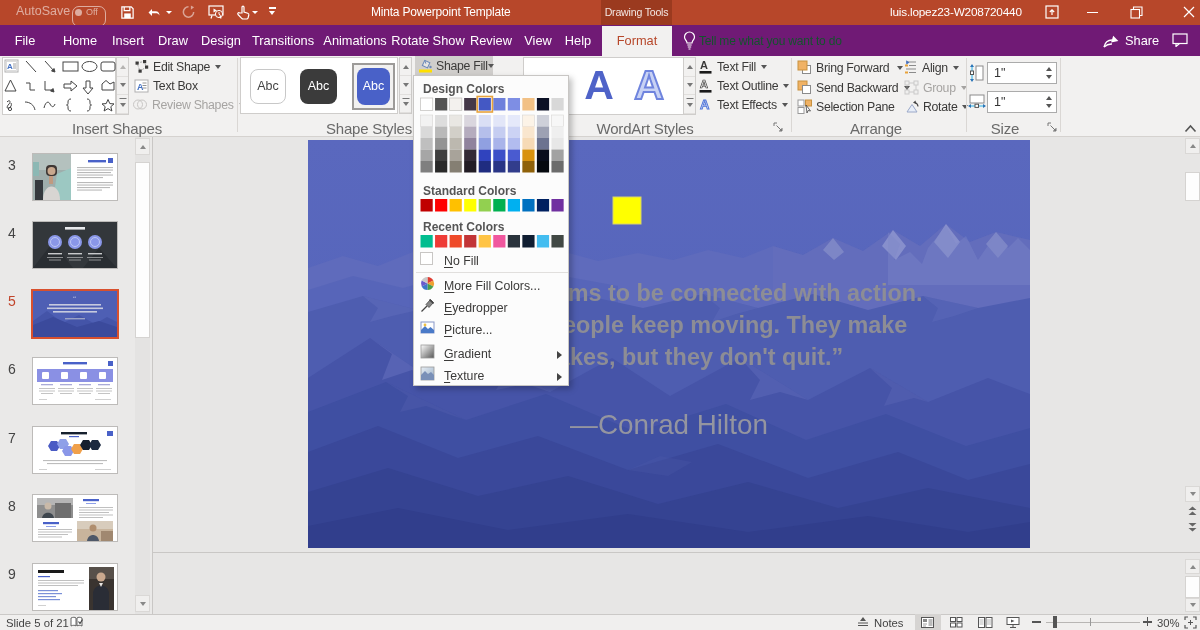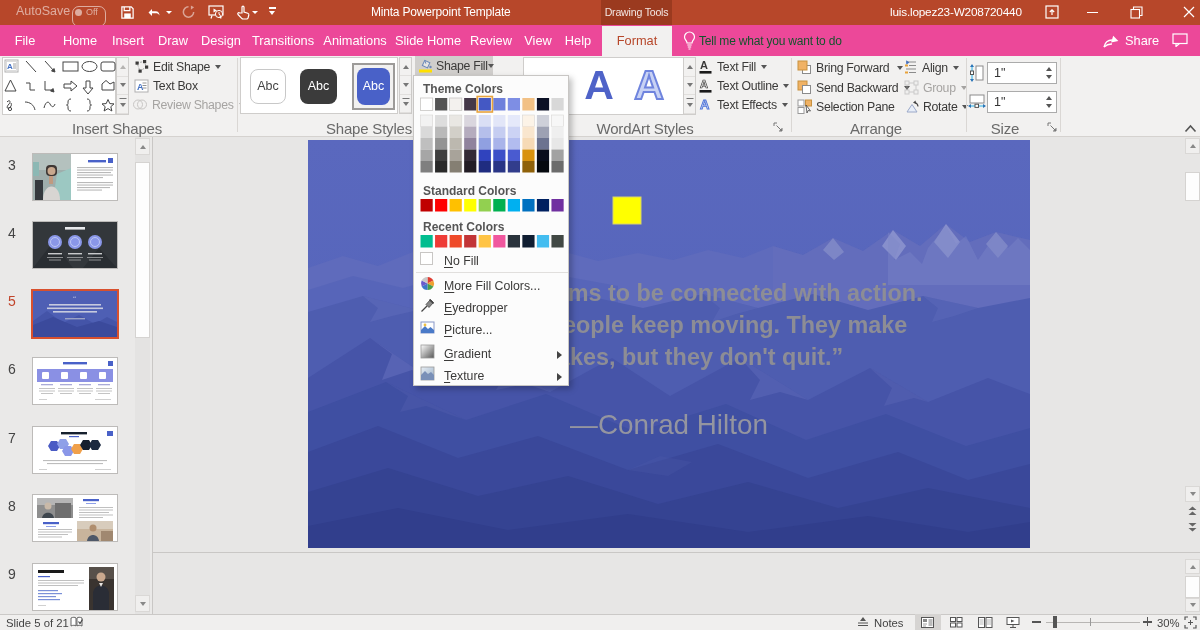--- a/index.html
+++ b/index.html
@@ -3,21 +3,21 @@
 <meta charset="utf-8">
 <style>
 * { margin:0; padding:0; box-sizing:border-box; }
 html,body { width:1200px; height:630px; overflow:hidden; font-family:"Liberation Sans",sans-serif; }
 body { position:relative; background:#E7E6E5; }
 .abs { position:absolute; }
 
 #titlebar { left:0; top:0; width:1200px; height:25px; background:#B7472A; }
 #dtools { left:601px; top:0; width:71px; height:25px; background:#9B3A1F; color:rgba(255,255,255,.87); font-size:10.6px; letter-spacing:-0.2px; text-align:center; line-height:25px; }
 
-#tabrow { left:0; top:25px; width:1200px; height:31px; background:#ec4899; }
+#tabrow { left:0; top:25px; width:1200px; height:31px; background:#701a75; }
 .tab { position:absolute; top:0; height:31px; line-height:31px; color:#fff; font-size:12.8px; transform:translateX(-50%); white-space:nowrap; }
 #formattab { left:602px; top:26px; width:70px; height:30px; background:#F2F1F0; color:#B7472A; font-size:12.8px; text-align:center; line-height:30px; }
 
 #ribbon { left:0; top:56px; width:1200px; height:81px; background:#F2F1F0; border-bottom:1px solid #D5D2CF; }
 .gsep { position:absolute; top:2px; width:1px; height:74px; background:#DAD7D4; }
 .glabel { position:absolute; top:120px; font-size:15px; letter-spacing:-0.2px; color:#6a6a6a; transform:translateX(-50%); white-space:nowrap; }
 .rbtn { position:absolute; display:flex; align-items:center; font-size:12.3px; letter-spacing:-0.3px; color:#3b3a39; white-space:nowrap; }
 .rbtn svg { margin-right:4px; }
 .caret { display:inline-block; width:0; height:0; border-left:3.5px solid transparent; border-right:3.5px solid transparent; border-top:4px solid #555; margin-left:5px; }
 .caret.gray { border-top-color:#a5a3a1; }
@@ -102,21 +102,21 @@
   </svg>
 
 <div class="abs" id="tabrow">
   <div class="tab" style="left:25px;">File</div>
   <div class="tab" style="left:80px;">Home</div>
   <div class="tab" style="left:128px;">Insert</div>
   <div class="tab" style="left:173px;">Draw</div>
   <div class="tab" style="left:221px;">Design</div>
   <div class="tab" style="left:283px;">Transitions</div>
   <div class="tab" style="left:355px;">Animations</div>
-  <div class="tab" style="left:428px;">Slide Home</div>
+  <div class="tab" style="left:428px;">Rotate Show</div>
   <div class="tab" style="left:491px;">Review</div>
   <div class="tab" style="left:538px;">View</div>
   <div class="tab" style="left:578px;">Help</div>
 </div>
 <div class="abs" id="formattab">Format</div>
 <svg class="abs" style="left:683px;top:31px" width="13" height="19" viewBox="0 0 13 19">
     <path d="M6.5 1a5 5 0 0 1 5 5c0 2.3-1.6 3.2-2.1 4.6-.1.4-.4.9-.4 1.4H4c0-.5-.2-1-.4-1.4C3.1 9.2 1.5 8.3 1.5 6a5 5 0 0 1 5-5z" fill="none" stroke="#fff" stroke-width="1.2"></path>
     <path d="M4.3 14h4.4 M4.8 16h3.4 M5.5 18h2" stroke="#fff" stroke-width="1.1"></path>
   </svg>
 <div class="abs" style="left:699px;top:34px;color:#14532d;font-size:12px;letter-spacing:-0.2px;">Tell me what you want to do</div>
@@ -677,21 +677,21 @@
 <div class="abs" style="left:1143px;top:617px;width:9px;height:9px;">
     <div style="width:1.6px;height:9px;background:#555;margin-left:3.7px;"></div>
   </div>
 <div class="abs" style="left:1157px;top:617px;font-size:11.3px;color:#444;">30%</div>
 <svg class="abs" style="left:1184px;top:616px" width="13" height="13" viewBox="0 0 13 13">
     <path d="M1 4V1h3 M9 1h3v3 M12 9v3H9 M4 12H1V9" fill="none" stroke="#555" stroke-width="1.2"></path>
     <path d="M4 6.5h5 M6.5 4v5" stroke="#555" stroke-width="1"></path>
   </svg>
 
 <div class="abs" id="dropdown">
-<div class="hdr" style="top:6px;">Theme Colors</div>
+<div class="hdr" style="top:6px;">Design Colors</div>
 <svg class="abs" style="left:0;top:0" width="156" height="175" viewBox="0 0 156 175">
 <rect x="6.50" y="22" width="12.2" height="12.5" fill="#FFFFFF" stroke="#C8C6C4" stroke-width="0.8"></rect>
 <rect x="6.50" y="39.0" width="12.2" height="11.5" fill="#F2F2F2" stroke="#D8D6D4" stroke-width="0.6"></rect>
 <rect x="6.50" y="50.5" width="12.2" height="11.5" fill="#D9D9D9"></rect>
 <rect x="6.50" y="62.0" width="12.2" height="11.5" fill="#BFBFBF"></rect>
 <rect x="6.50" y="73.5" width="12.2" height="11.5" fill="#A6A6A6"></rect>
 <rect x="6.50" y="85.0" width="12.2" height="11.5" fill="#7F7F7F"></rect>
 <rect x="21.05" y="22" width="12.2" height="12.5" fill="#545454"></rect>
 <rect x="21.05" y="39.0" width="12.2" height="11.5" fill="#DDDDDD"></rect>
 <rect x="21.05" y="50.5" width="12.2" height="11.5" fill="#B9B9B9"></rect>

